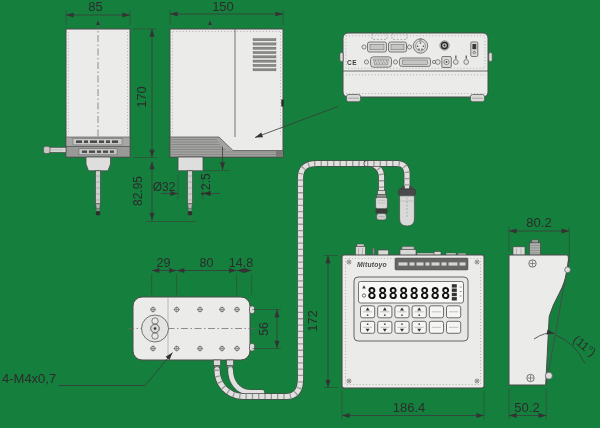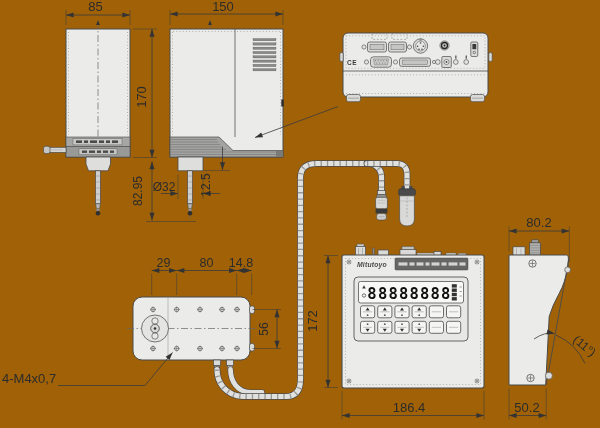--- a/index.html
+++ b/index.html
@@ -1,16 +1,16 @@
 <!DOCTYPE html>
 <html><head>
 <meta charset="utf-8">
 <style>
   html,body{margin:0;padding:0;background:#fff;}
-  .stage{width:600px;height:428px;position:relative;background:#a16207;overflow:hidden;}
+  .stage{width:600px;height:428px;position:relative;background:#15803d;overflow:hidden;}
   svg text{font-family:"Liberation Sans","DejaVu Sans",sans-serif;fill:#2b2b2b;}
   .t13{font-size:13px}.t12{font-size:12px}.t125{font-size:12.5px}
   .tlogo{font-size:6.8px;font-style:italic;font-weight:bold;fill:#4a4a4a;letter-spacing:.2px}
   .tce{font-size:6.5px;font-weight:bold;fill:#3a3a3a;letter-spacing:.6px}
   .tdig{font-family:"DejaVu Sans Mono",monospace;font-weight:bold;font-size:15.5px;fill:#101010;letter-spacing:1.2px}
   .body-f{fill:#ebecea;stroke:#4a4a4a;stroke-width:1}
   .part{fill:#d9d9d7;stroke:#4a4a4a;stroke-width:.7}
   .dim{stroke:#3a3a3a;stroke-width:.8;fill:none}
   .ext{stroke:#3a3a3a;stroke-width:.55;fill:none}
   .cl{stroke:#666;stroke-width:.7;stroke-dasharray:7 2.5 1.5 2.5;fill:none}

